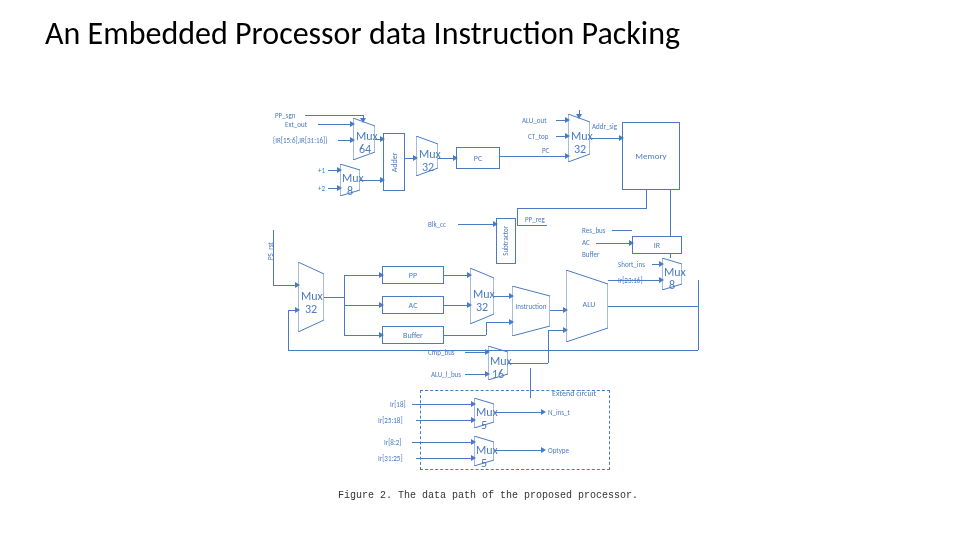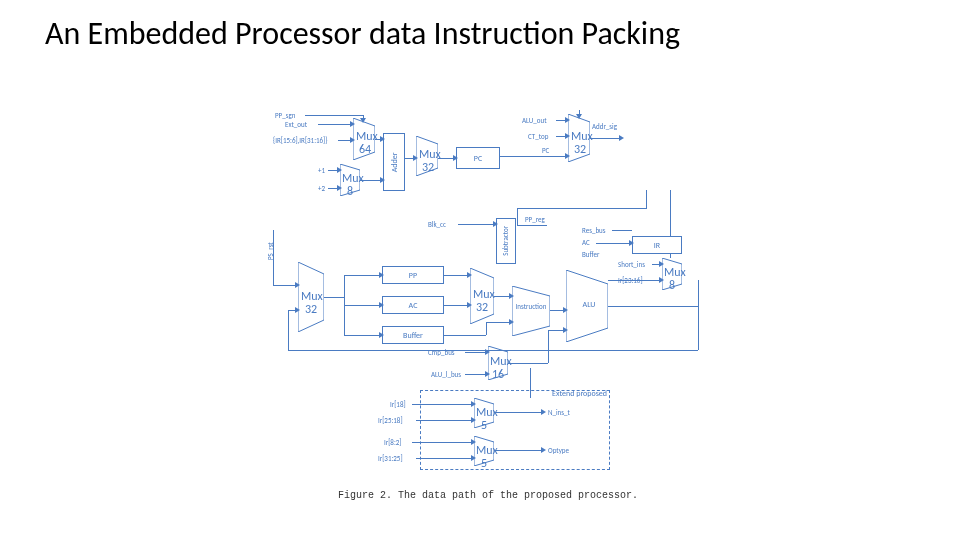--- a/index.html
+++ b/index.html
@@ -119,20 +119,21 @@
   <div class="box" style="left:186px; top:37px; width:44px; height:22px;">PC</div>
 
   <div class="mux" style="left:298px; top:4px;">
     <svg width="22" height="48">
         <polygon points="0,0 22,8 22,40 0,48" fill="#fff" stroke="#4a7bc2" stroke-width="1"></polygon>
       </svg>
   </div>
   <div class="mux-label" style="left:301px; top:20px; width:18px;">Mux
 32</div>
 
+  <div class="box" style="left:352px; top:12px; width:58px; height:68px; font-size:9px;">Memory</div>
 
   <span class="sig" style="left:15px; top:10px;">Ext_out</span>
   <div class="wire wh" style="left:48px; top:14px; width:35px;"></div>
     <div class="arrow-r" style="left:80px; top:11px;"></div>
 
   <span class="sig" style="left:3px; top:26px;">{IR[15:6],IR[31:16]}</span>
   <div class="wire wh" style="left:68px; top:30px; width:15px;"></div>
     <div class="arrow-r" style="left:80px; top:27px;"></div>
 
   <span class="sig" style="left:5px; top:1px;">PP_sgn</span>
@@ -303,21 +304,21 @@
 
   <span class="sig" style="left:161px; top:260px;">ALU_l_bus</span>
   <div class="wire wh" style="left:195px; top:264px; width:23px;"></div>
     <div class="arrow-r" style="left:215px; top:261px;"></div>
 
   <div class="wire wh" style="left:18px; top:240px; width:410px;"></div>
   <div class="wire wv" style="left:18px; top:200px; height:40px;"></div>
   <div class="wire wh" style="left:18px; top:200px; width:10px;"></div>
     <div class="arrow-r" style="left:25px; top:197px;"></div>
 
-  <span class="sig" style="left:282px; top:278px; font-size:8px;">Extend proposed</span>
+  <span class="sig" style="left:282px; top:278px; font-size:8px;">Extend circuit</span>
 
   <div style="position:absolute; left:150px; top:280px; width:190px; height:80px; border:1px dashed #4a7bc2;"></div>
 
   <div class="mux" style="left:204px; top:288px;">
     <svg width="20" height="30">
         <polygon points="0,0 20,6 20,24 0,30" fill="#fff" stroke="#4a7bc2" stroke-width="1"></polygon>
       </svg>
   </div>
   <div class="mux-label" style="left:206px; top:296px; width:16px;">Mux
 5</div>

